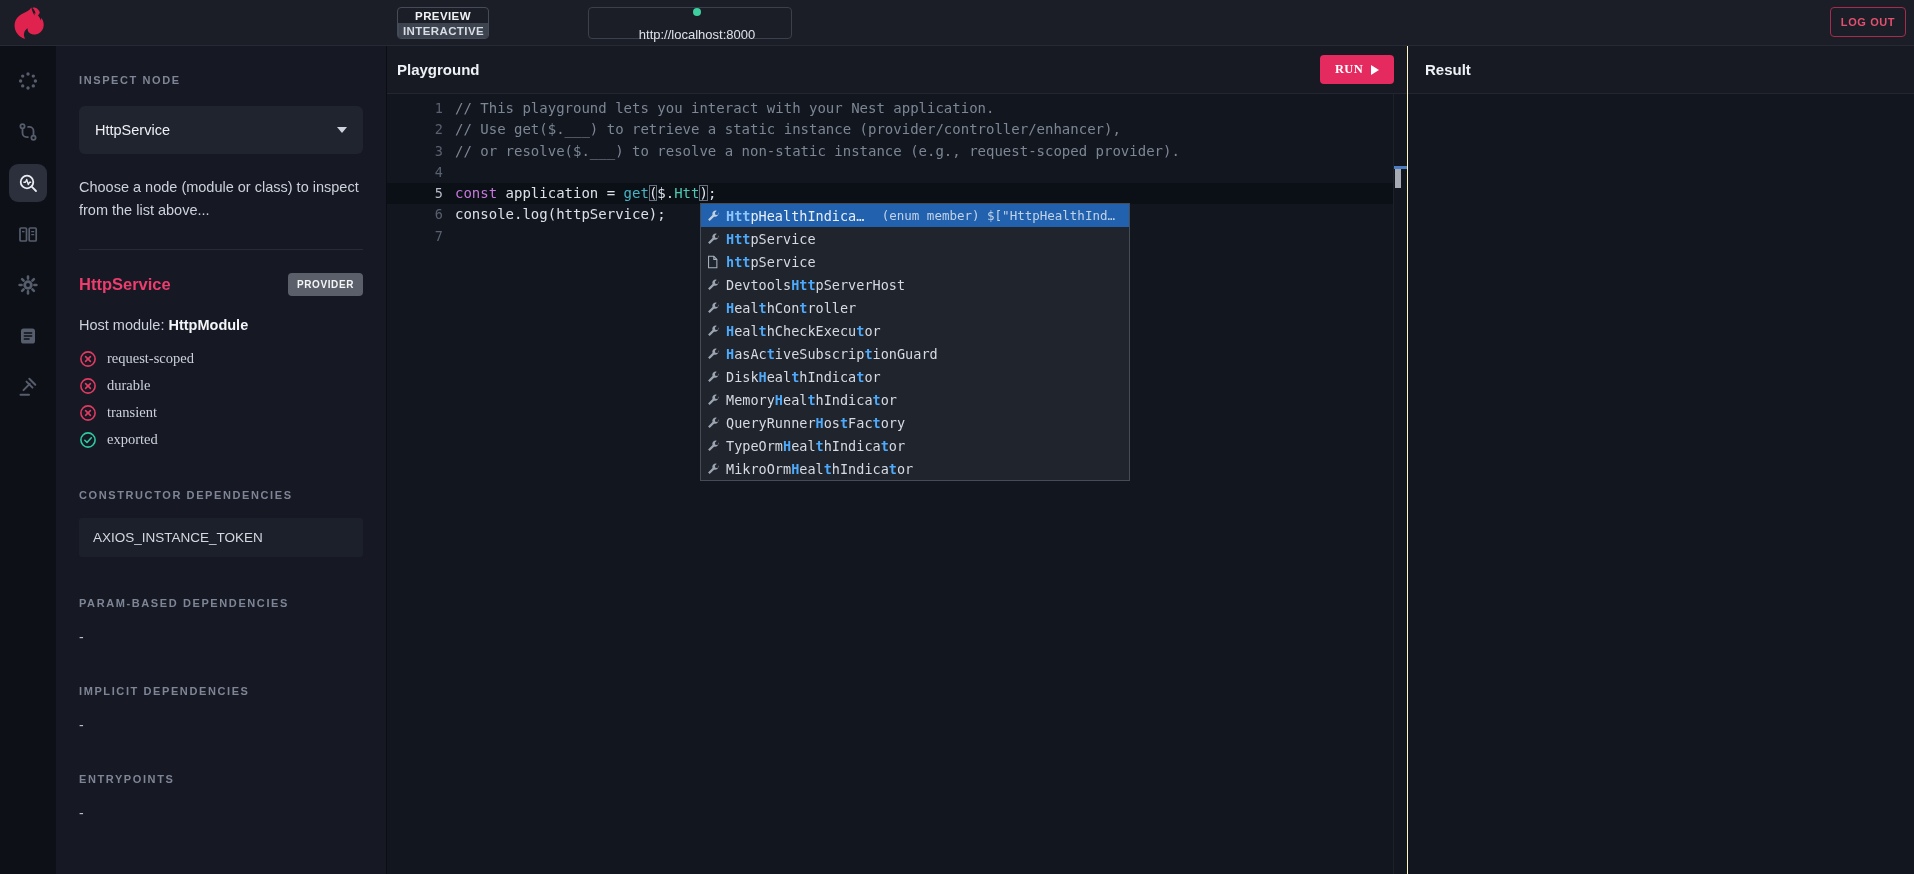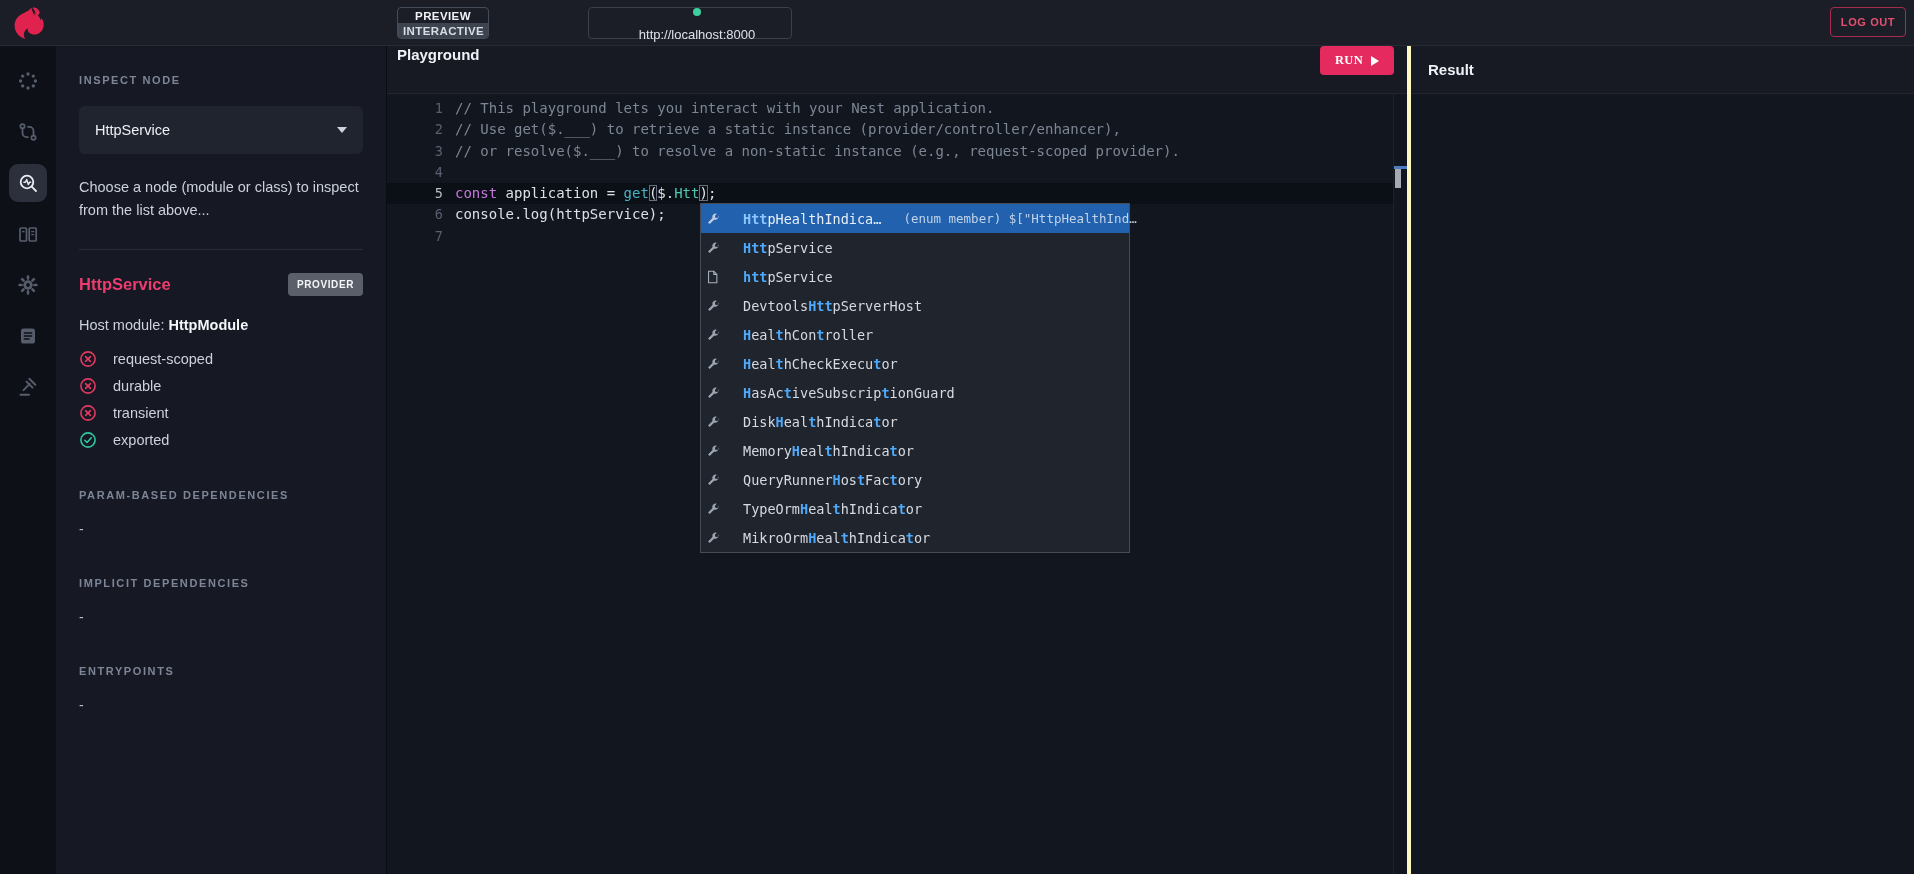--- a/index.html
+++ b/index.html
@@ -42,29 +42,29 @@
     border-right:5.5px solid transparent; border-top:6px solid #cfd3db; }
   .hint { margin-top:22px; font-size:14.5px; color:#ccd1da; line-height:1.62; }
   .divider { margin-top:26px; border-top:1px solid #282c38; }
   .node-head { margin-top:23px; display:flex; align-items:center; justify-content:space-between; }
   .node-title { color:var(--link-pink,#ed3c6e); font-size:16.5px; font-weight:700; }
   .badge { background:#5a5f69; color:#f4f5f7; font-size:10px; font-weight:700;
     letter-spacing:.6px; padding:6px 9px; border-radius:4px; }
   .host { margin-top:21px; font-size:14.5px; color:#ccd1da; }
   .host b { color:#f3f5f8; font-weight:700; }
   .flags { margin-top:17px; display:flex; flex-direction:column; gap:9px; }
-  .flag { display:flex; align-items:center; gap:16px; font-size:14.5px; color:#ccd1da; }
+  .flag { display:flex; align-items:center; gap:10px; font-size:14.5px; color:#ccd1da;font-family:Liberation Serif, serif; }
   .dep-section { margin-top:40px; }
   .dep-box { margin-top:17px; background:#1c202b; border-radius:3px; padding:12px 14px;
     font-size:13.5px; color:#d4d8df; }
   .dep-empty { margin-top:20px; font-size:14px; color:#b9bec7; }
   
   .main { position:absolute; left:387px; top:46px; width:1020px; bottom:0; }
   .main-header { height:48px; background:#171a23; border-bottom:1px solid #232630;
-    display:flex; align-items:flex-start; justify-content:space-between; padding:0 13px 0 10px; }
+    display:flex; align-items:center; justify-content:space-between; padding:0 13px 0 10px; }
   .main-title { font-size:15px; font-weight:700; color:#eef1f5; }
   .run-btn { width:74px; height:29px; background:var(--accent,#e42a5f); border:none; border-radius:4px;
     color:#fff; font-family:Liberation Serif, serif; font-size:12.5px; font-weight:700; letter-spacing:.3px;
     display:flex; align-items:center; justify-content:center; gap:8px; cursor:pointer; }
   .play-tri { width:0; height:0; border-top:5px solid transparent; border-bottom:5px solid transparent;
     border-left:8px solid #fff; }
   .editor { position:absolute; top:48px; left:0; right:0; bottom:0; background:#12161f;
     font-family:"DejaVu Sans Mono", monospace; font-size:14px; }
   .code-rows { position:absolute; top:4px; left:0; right:14px; }
   .code-row { display:flex; height:21.3px; line-height:21.3px; }
@@ -78,31 +78,31 @@
   .c-type { color:var(--type-teal,#4ec9b0); }
   .c-plain { color:#dbe0e9; }
   .c-bracket { color:#e3e8f0; box-shadow: inset 0 0 0 1px #66707f; }
   
   .ruler { position:absolute; right:0; top:0; bottom:0; width:14px; border-left:1px solid #1c212c; }
   .ruler-line { position:absolute; left:0; right:0; top:72px; height:3px; background:#4e7cc0; }
   .ruler-cursor { position:absolute; left:1px; top:75px; width:6px; height:19px; background:#a6abb3; }
   
   .suggest { position:absolute; left:313px; top:109px; width:430px; background:#1f242d;
     border:1px solid #454c57; z-index:10; }
-  .sg-row { height:29px; display:flex; align-items:center; gap:22px; padding:0 24px 0 3px;
+  .sg-row { height:23px; display:flex; align-items:center; gap:5px; padding:0 14px 0 3px;
     color:#d6dae2; font-size:13.5px; cursor:pointer; white-space:pre; }
   .sg-row.selected { background:var(--select-blue,#2161ae); color:#e8eef7; }
   .sg-icon { width:17px; flex:none; display:flex; align-items:center; justify-content:center; color:#a9b2bf; }
   .sg-row.selected .sg-icon { color:#d3dbe6; }
   .hl { color:var(--match-blue,#4daafc); font-weight:700; }
   .sg-row.selected .hl { color:#8ec7ff; }
   .sg-detail { margin-left:auto; font-size:12.5px; color:#c2d3e8; }
   
   .result { position:absolute; left:1407px; top:46px; right:0; bottom:0;
-    background:#12161f; border-left:4px solid #fef9c3; }
+    background:#12161f; border-left:1px solid #fef9c3; }
   .result-header { height:48px; background:#171a23; border-bottom:1px solid #232630;
     display:flex; align-items:center; padding-left:17px; font-size:15px; font-weight:700; color:#eef1f5; }
 </style>
 </head>
 <body>
 
 <div class="app" style="--accent: #e42a5f; --accent-soft: #e4506f; --link-pink: #ed3c6e; --url-dot: #3ecf9e; --select-blue: #2161ae; --match-blue: #4daafc; --kw-purple: #c678dd; --fn-cyan: #45b5c6; --type-teal: #4ec9b0;">
 
   <div class="topbar">
     <div class="logo">
@@ -241,20 +241,24 @@
             <svg width="18" height="18" viewBox="0 0 18 18">
               <circle cx="9" cy="9" r="7.1" fill="none" stroke="#2ec9a0" stroke-width="1.6"></circle>
               <path d="M5.8 9.3l2.2 2.2 4.3-4.7" fill="none" stroke="#2ec9a0" stroke-width="1.6" stroke-linecap="round" stroke-linejoin="round"></path>
             </svg>
           </span>
           <span>exported</span>
         </div>
       </div>
 
     <div class="dep-section">
+      <div class="sec-label">CONSTRUCTOR DEPENDENCIES</div>
+      <div class="dep-box">AXIOS_INSTANCE_TOKEN</div>
+    </div>
+    <div class="dep-section">
       <div class="sec-label">PARAM-BASED DEPENDENCIES</div>
       <div class="dep-empty">-</div>
     </div>
     <div class="dep-section">
       <div class="sec-label">IMPLICIT DEPENDENCIES</div>
       <div class="dep-empty">-</div>
     </div>
     <div class="dep-section">
       <div class="sec-label">ENTRYPOINTS</div>
       <div class="dep-empty">-</div>

